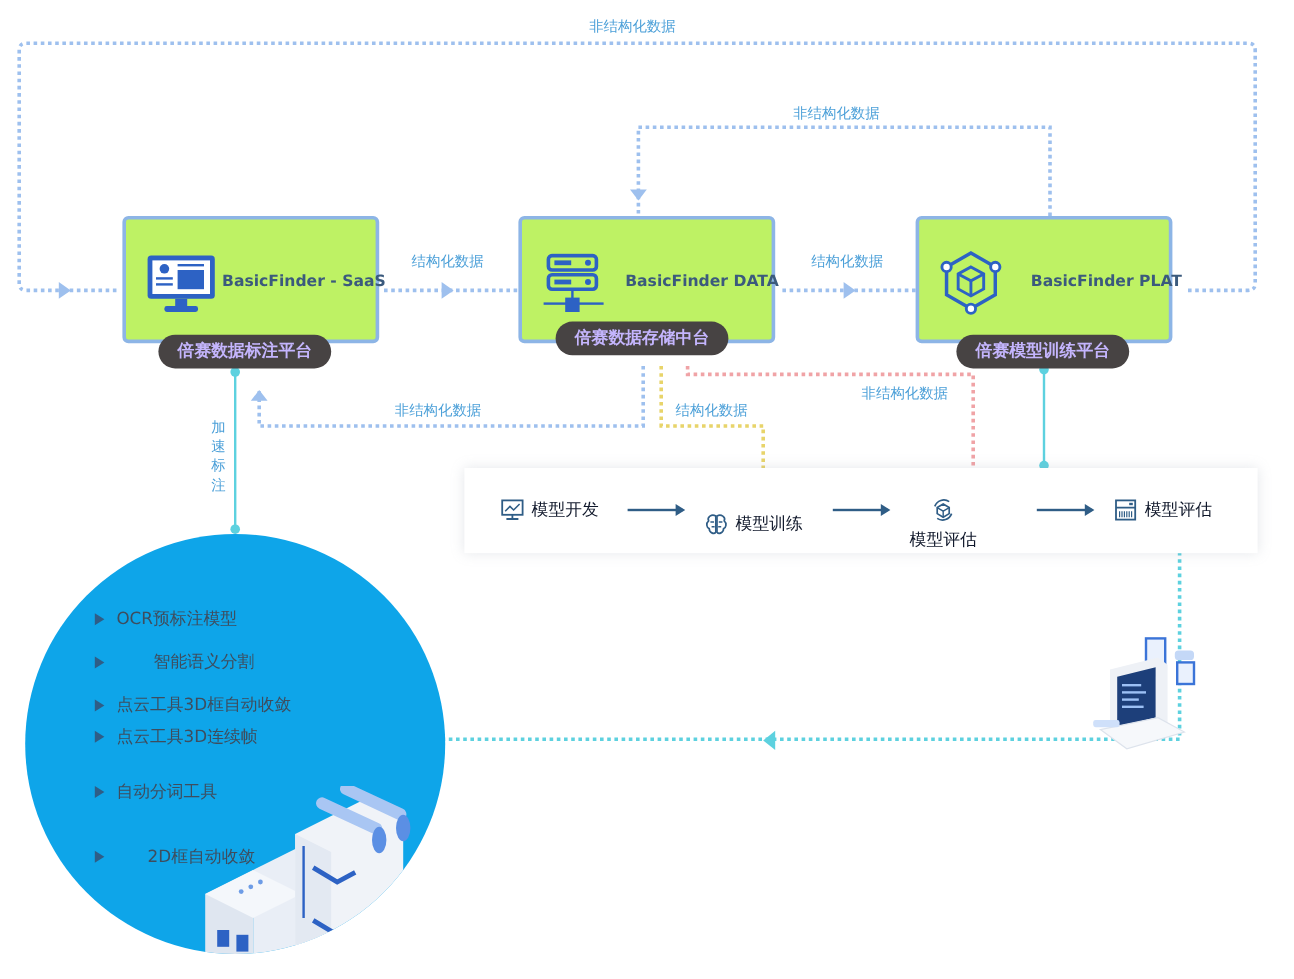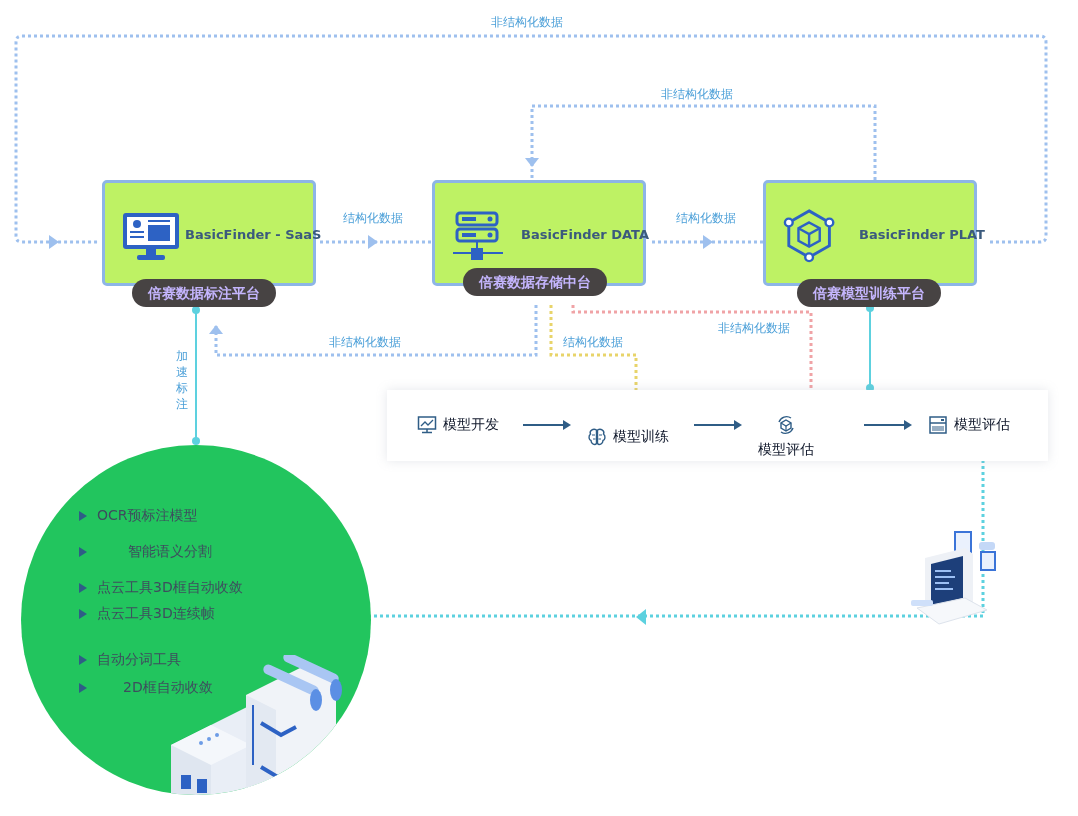--- a/index.html
+++ b/index.html
@@ -17,21 +17,21 @@
           font-weight:bold; white-space:nowrap; }
   .pipeline { position:absolute; left:387px; top:390px; width:661px; height:71px;
               background:#ffffff; box-shadow:0 0 10px rgba(150,160,175,0.25); }
   .step { position:absolute; top:25px; display:flex; align-items:center; gap:6px;
           font-size:14px; color:#0f172a; white-space:nowrap; }
   .step svg { width:20px; height:20px; }
   .parrow { position:absolute; top:34px; height:2px; background:#2f5d86; }
   .parrow::after { content:""; position:absolute; right:-2px; top:-4px;
                    border-left:8px solid #2f5d86; border-top:5px solid transparent; border-bottom:5px solid transparent; }
   .circle { position:absolute; left:21px; top:445px; width:350px; height:350px;
-            border-radius:50%; background:#22c55e; overflow:hidden; }
+            border-radius:50%; background:#0ea5e9; overflow:hidden; }
   .feat { position:absolute; left:58px; font-size:14px; color:#3e4d5e; white-space:nowrap; display:flex; align-items:center; gap:10px; }
   .feat .tri { width:0; height:0; border-left:8px solid #2f5d86; border-top:5px solid transparent; border-bottom:5px solid transparent; }
 </style>
 </head>
 <body>
 
 <svg id="lines" viewBox="0 0 1078 816">
 
   <path d="M990 242 H1040 Q1046 242 1046 236 V42 Q1046 36 1040 36 H22 Q16 36 16 42 V236 Q16 242 22 242 H100" fill="none" stroke="#9ec0ee" stroke-width="3" stroke-dasharray="3 3"></path>
   <polygon points="49,235 59,242 49,249" fill="#9ec0ee"></polygon>
@@ -181,21 +181,21 @@
       <span>点云工具3D框自动收敛</span>
     </div>
   <div class="feat" style="top:160px;text-align:right;">
       <span class="tri"></span>
       <span>点云工具3D连续帧</span>
     </div>
   <div class="feat" style="top:206px;">
       <span class="tri"></span>
       <span>自动分词工具</span>
     </div>
-  <div class="feat" style="top:234px;gap:36px;">
+  <div class="feat" style="top:260px;gap:36px;">
       <span class="tri"></span>
       <span>2D框自动收敛</span>
     </div>
 
   <svg style="position:absolute;left:140px;top:210px;" width="200" height="150" viewBox="0 0 200 150">
     <polygon points="50,70 90,50 90,150 50,150" fill="#e9eef6"></polygon>
     <polygon points="10,90 50,70 50,150 10,150" fill="#dfe6f0"></polygon>
     <polygon points="10,90 50,70 90,90 50,110" fill="#f4f7fb"></polygon>
     <circle cx="40" cy="88" r="2" fill="#6d9ce6"></circle>
       <circle cx="48" cy="84" r="2" fill="#6d9ce6"></circle>

